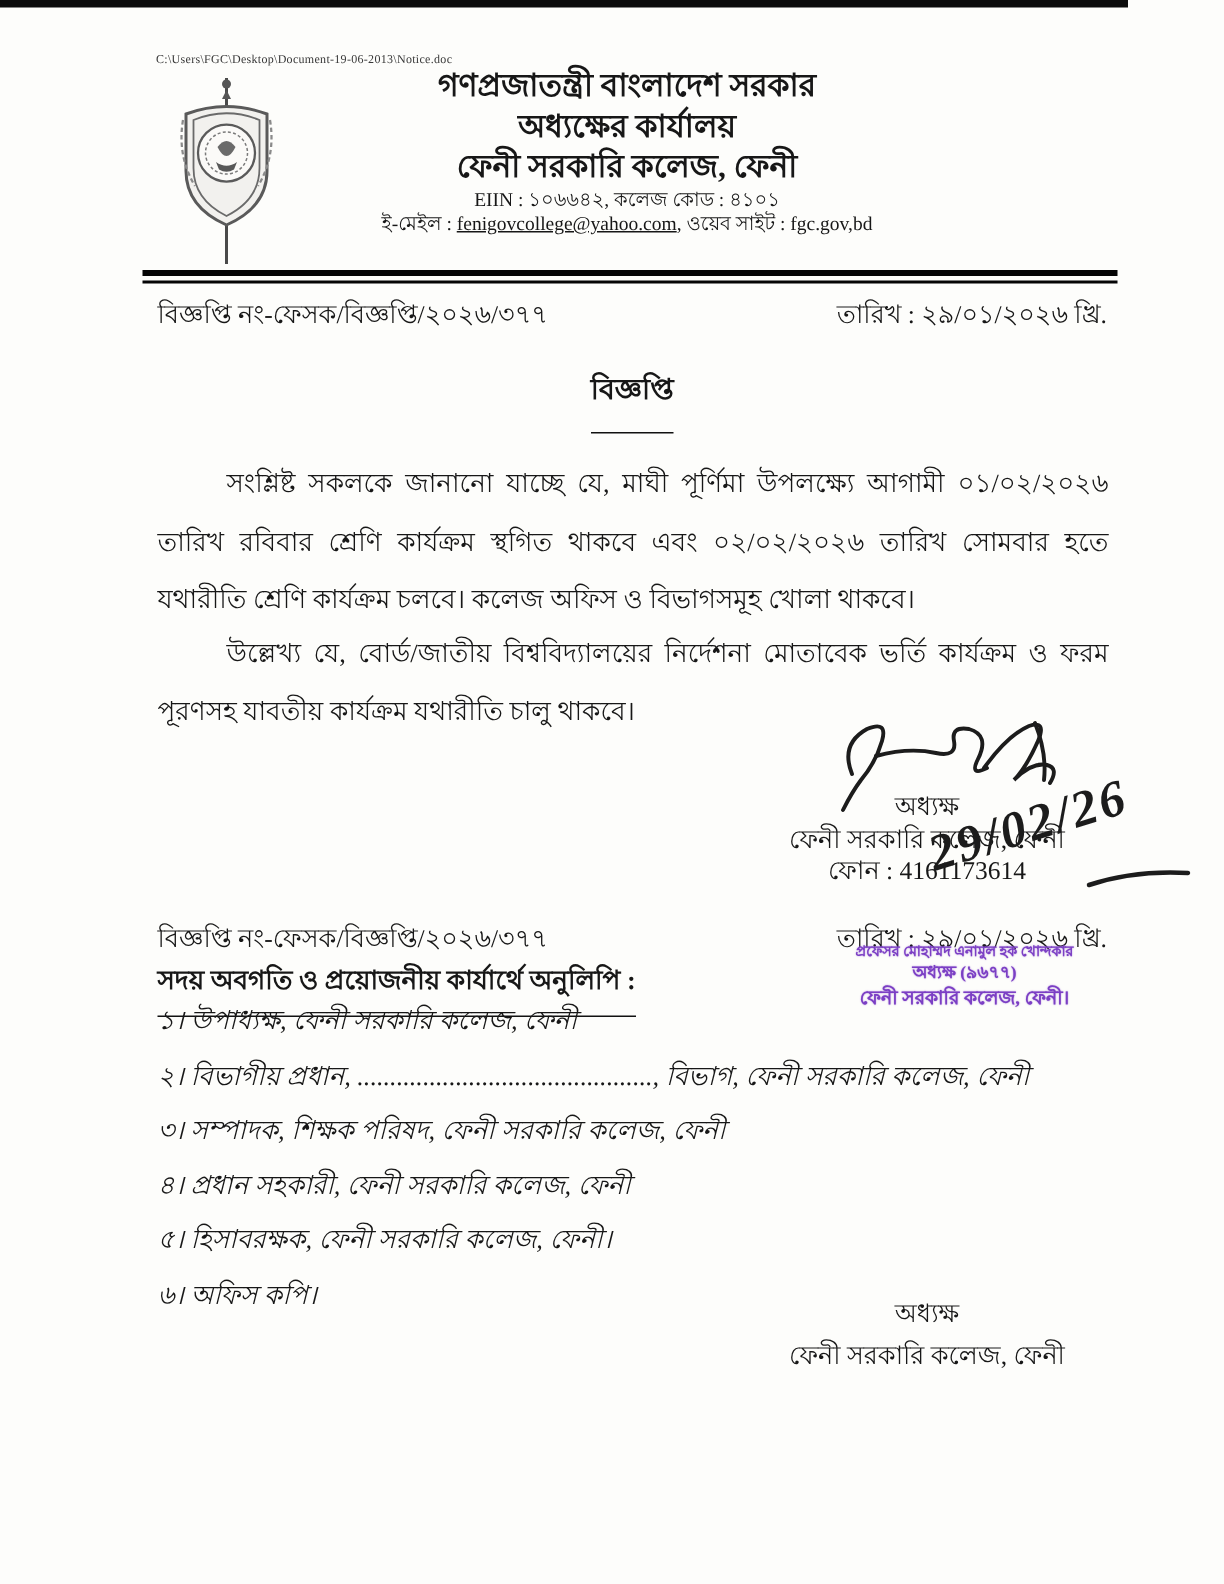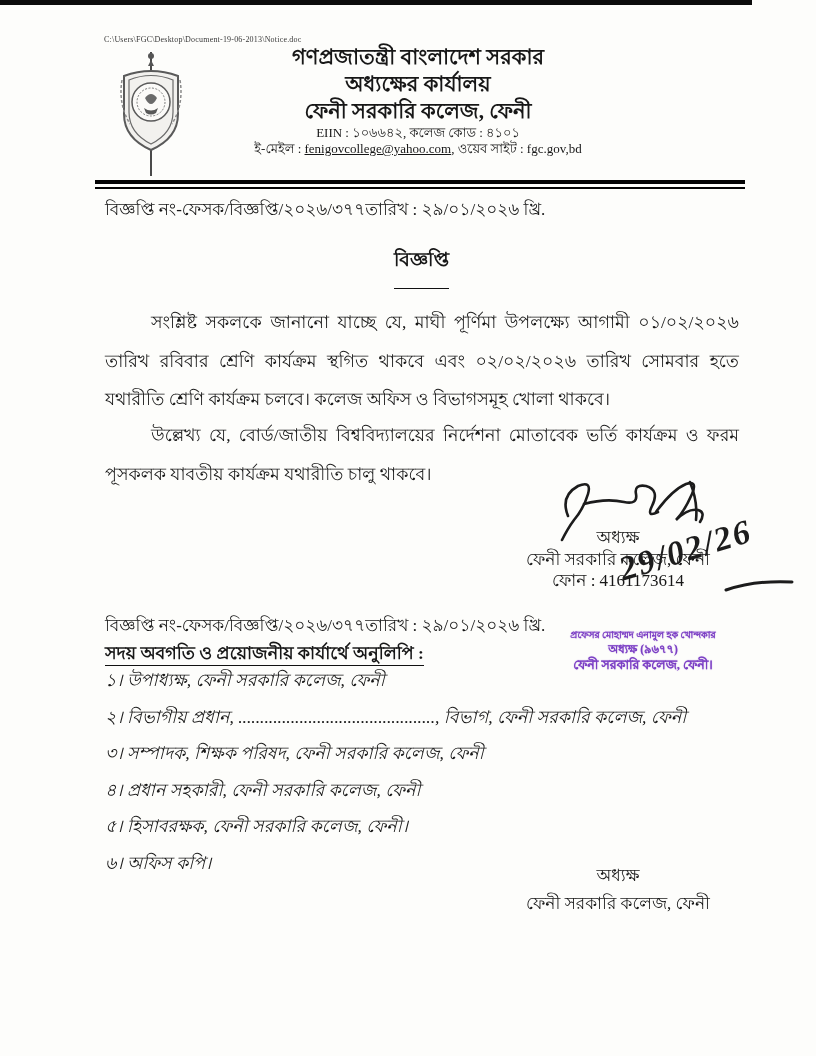--- a/index.html
+++ b/index.html
@@ -15,41 +15,41 @@
   }
   .scan-strip{position:absolute;left:0;top:0;width:752px;height:5px;background:#0c0c0c;}
   .file-path{position:absolute;left:104px;top:35px;font-size:8px;color:#383838;letter-spacing:.2px;}
   .crest{position:absolute;left:112px;top:50px;}
   .masthead{position:absolute;left:188px;top:44px;width:460px;text-align:center;}
   .masthead .l-big{font-size:21px;line-height:27px;font-weight:600;}
   .masthead .l-small{font-size:13px;line-height:16px;font-weight:500;}
   .email-underline{text-decoration:underline;}
   .rule{position:absolute;left:95px;top:180px;width:650px;height:3px;
     border-top:4px solid #050505;border-bottom:2.5px solid #050505;}
-  .ref-row{position:absolute;left:105px;width:633px;display:flex;
+  .ref-row{position:absolute;left:105px;width:633px;display:flex;justify-content:space-between;
     font-size:17px;font-weight:500;}
   .ref-top{top:196px;}
   .ref-bottom{top:612px;}
   .notice-title-wrap{position:absolute;left:105px;top:245px;width:633px;text-align:center;}
   .notice-title{display:inline-block;font-size:19px;font-weight:700;
     border-bottom:1.5px solid #111;padding-bottom:11px;}
   .para{position:absolute;left:105px;width:634px;font-size:17.5px;line-height:38.5px;
     text-align:justify;text-indent:46px;font-weight:500;}
   .para1{top:303px;}
   .para2{top:416px;}
   .sig-art{position:absolute;left:540px;top:468px;width:276px;height:130px;pointer-events:none;z-index:3;}
   .sig-block{position:absolute;left:505px;top:527px;width:226px;text-align:center;
     font-size:17px;line-height:21.5px;font-weight:500;z-index:2;}
   .stamp{position:absolute;left:538px;top:629px;width:210px;text-align:center;
     color:#7b3fc4;text-shadow:0 0 1px rgba(128,64,200,.75);z-index:2;}
   .stamp .s1{font-size:9.5px;line-height:13px;font-weight:600;}
   .stamp .s2{font-size:11.5px;line-height:15px;font-weight:600;}
   .stamp .s3{font-size:12.5px;line-height:17px;font-weight:700;}
   .dist-heading{position:absolute;left:105px;top:640px;font-size:17.5px;font-weight:700;}
-  .dist-heading span{border-bottom:1.7px solid #111;padding-bottom:2px;}
+  .dist-heading span{border-bottom:1.7px solid #111;padding-bottom:14px;}
   .dist-list{position:absolute;left:105px;top:665px;width:640px;font-size:17.5px;font-weight:500;}
   .dist-item{height:36.6px;line-height:30px;font-style:italic;}
   .footer-sign{position:absolute;left:507px;top:862px;width:222px;text-align:center;
     font-size:17px;line-height:28px;font-weight:500;}
 </style>
 </head>
 <body>
 
 <div class="page">
 
@@ -84,21 +84,21 @@
   <div class="ref-row ref-top">
     <span>বিজ্ঞপ্তি নং-ফেসক/বিজ্ঞপ্তি/২০২৬/৩৭৭</span>
     <span>তারিখ : ২৯/০১/২০২৬ খ্রি.</span>
   </div>
 
   <div class="notice-title-wrap">
     <span class="notice-title">বিজ্ঞপ্তি</span>
   </div>
 
   <div class="para para1">সংশ্লিষ্ট সকলকে জানানো যাচ্ছে যে, মাঘী পূর্ণিমা উপলক্ষ্যে আগামী ০১/০২/২০২৬ তারিখ রবিবার শ্রেণি কার্যক্রম স্থগিত থাকবে এবং ০২/০২/২০২৬ তারিখ সোমবার হতে যথারীতি শ্রেণি কার্যক্রম চলবে। কলেজ অফিস ও বিভাগসমূহ খোলা থাকবে।</div>
-  <div class="para para2">উল্লেখ্য যে, বোর্ড/জাতীয় বিশ্ববিদ্যালয়ের নির্দেশনা মোতাবেক ভর্তি কার্যক্রম ও ফরম পূসকলক যাবতীয় কার্যক্রম যথারীতি চালু থাকবে।</div>
+  <div class="para para2">উল্লেখ্য যে, বোর্ড/জাতীয় বিশ্ববিদ্যালয়ের নির্দেশনা মোতাবেক ভর্তি কার্যক্রম ও ফরম পূরণসহ যাবতীয় কার্যক্রম যথারীতি চালু থাকবে।</div>
 
   <svg class="sig-art" viewBox="0 0 276 130">
     <g stroke="#1c1c1c" stroke-width="2.6" fill="none" stroke-linecap="round">
       <path d="M28 48 Q20 28 38 18 Q52 12 48 26 Q44 40 34 52 Q28 60 22 72"></path>
       <path d="M44 36 Q66 30 84 34 Q98 37 96 26 Q94 16 106 18 Q120 22 112 38 Q106 50 118 44"></path>
       <path d="M116 44 Q132 22 146 16 Q158 12 152 26 Q144 44 136 52 Q148 40 158 42 Q166 44 160 54"></path>
       <path d="M150 14 Q158 34 156 52"></path>
     </g>
     <g transform="rotate(-17 150 85)">
       <text x="78" y="92" font-size="34" font-style="italic" fill="#1c1c1c" style="font-weight:600;letter-spacing:2px;">29/02/26</text>

